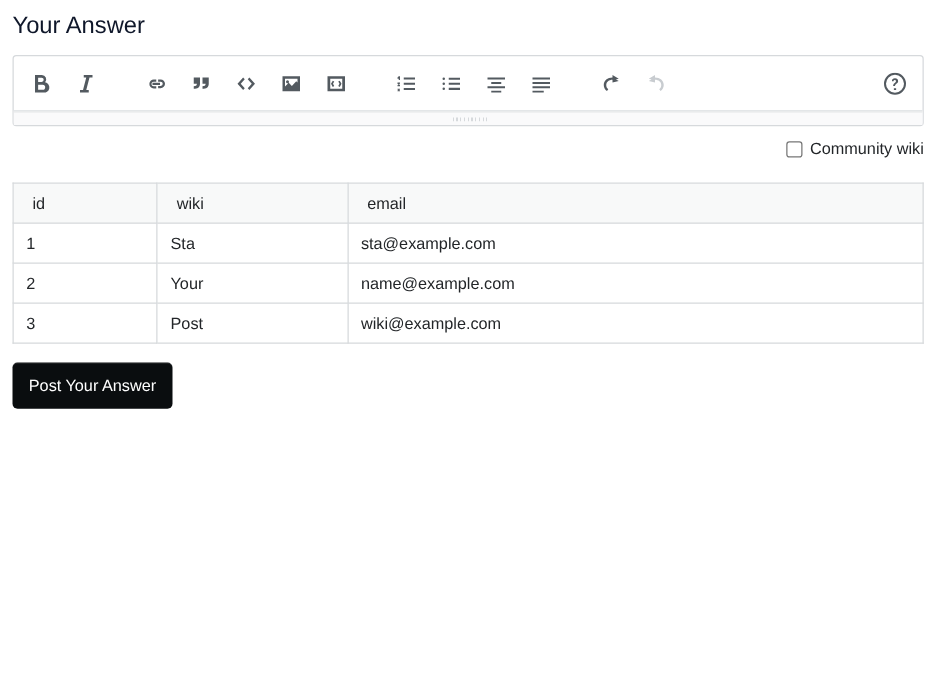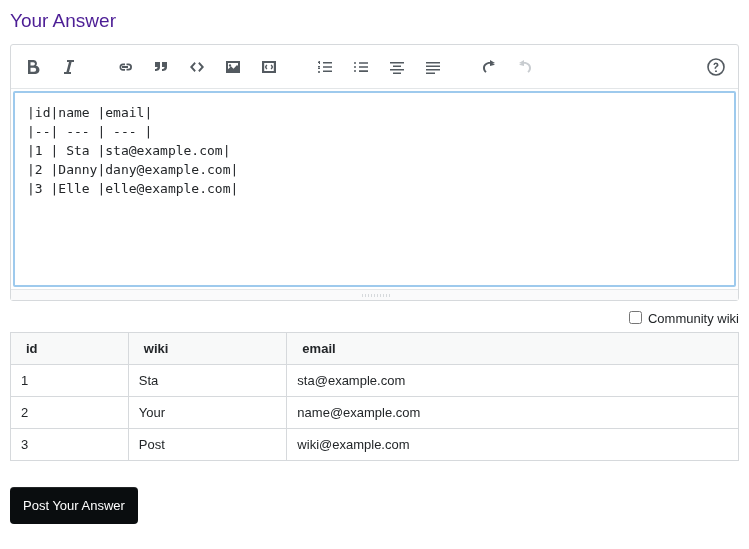--- a/index.html
+++ b/index.html
@@ -1,33 +1,33 @@
 <!DOCTYPE html>
 <html><head>
 <meta charset="utf-8">
 <style>
 * { box-sizing: border-box; margin: 0; padding: 0; }
 body { font-family: -apple-system, BlinkMacSystemFont, "Segoe UI", Helvetica, Arial, sans-serif; font-size: 13px; color: #232629; background: #fff; width: 749px; padding: 10px; }
-.heading { font-size: 19px; font-weight: 400; margin-bottom: 12px; color: #4c1d95; }
+.heading { font-size: 19px; font-weight: 400; margin-bottom: 12px; color: #0f172a; }
 .editor-box { border: 1px solid #d6d9dc; border-radius: 3px; background: #fff; }
 .toolbar { display: flex; align-items: center; height: 44px; padding: 0 8px; border-bottom: 1px solid #e3e6e8; }
 .tb-group { display: flex; align-items: center; gap: 8px; }
 .tb-sep { width: 28px; }
 .tb-btn { width: 28px; height: 28px; display: flex; align-items: center; justify-content: center; color: #535a60; border-radius: 3px; cursor: pointer; }
 .tb-btn svg { width: 18px; height: 18px; fill: currentColor; }
 .tb-btn.disabled { color: #c8ccd0; cursor: default; }
 .tb-spacer { flex: 1; }
 .editor-area { border: 2px solid #9ecaed; border-radius: 2px; margin: 2px; padding: 10px 12px; height: 196px; font-family: ui-monospace, SFMono-Regular, "SF Mono", Menlo, Consolas, monospace; font-size: 13px; line-height: 19px; white-space: pre; overflow: auto; outline: none; color: #232629; }
 .grippie { height: 11px; border-top: 1px solid #e3e6e8; background: repeating-linear-gradient(90deg, transparent 0 2px, #d6d9dc 2px 3px) center/30px 3px no-repeat #fafafb; cursor: ns-resize; }
-.cw-row { display: flex; justify-content: flex-end; align-items: flex-start; gap: 6px; margin: 10px 0 6px; font-size: 13px; color: #232629; }
+.cw-row { display: flex; justify-content: flex-end; align-items: flex-end; gap: 6px; margin: 10px 0 20px; font-size: 13px; color: #232629; }
 .cw-row input { width: 13px; height: 13px; }
 .preview-table { width: 100%; border-collapse: collapse; border: 1px solid #d6d9dc; font-size: 13px; }
 .preview-table th, .preview-table td { border: 1px solid #d6d9dc; padding: 8px 10px; text-align: left; }
-.preview-table th { background: #f8f9f9; font-weight: 700; padding-left: 15px; }
-.post-btn { margin-top: 26px; background: #0a0d0f; color: #fff; border: none; border-radius: 4px; padding: 11px 13px; font-size: 13px; cursor: pointer; box-shadow: inset 0 1px 0 rgba(255,255,255,0.1); }
+.preview-table th { background: #f8f9f9; font-weight: 400; padding-left: 15px; }
+.post-btn { margin-top: 15px; background: #0a0d0f; color: #fff; border: none; border-radius: 4px; padding: 11px 13px; font-size: 13px; cursor: pointer; box-shadow: inset 0 1px 0 rgba(255,255,255,0.1); }
 </style>
 </head>
 <body>
 
 
 
 <h2 class="heading">Your Answer</h2>
 
 <div class="editor-box">
   <div class="toolbar">
@@ -108,25 +108,20 @@
         </span>
     </div>
     <div class="tb-spacer"></div>
     <span class="tb-btn">
         <svg viewBox="0 0 18 18">
           <circle cx="9" cy="9" r="8" fill="none" stroke="currentColor" stroke-width="1.6"></circle>
           <path d="M6.5 7a2.5 2.5 0 015 0c0 1.3-1 1.7-1.8 2.3-.5.4-.7.8-.7 1.5H7.5c0-1.3.5-1.9 1.3-2.5.6-.5 1-1 1-1.3a1 1 0 00-2 0H6.5zM8.1 12.5h1.8V14H8.1v-1.5z"></path>
         </svg>
       </span>
   </div>
-  <div class="editor-area" contenteditable="true" style="">|id|name |email|
-|--| --- | --- |
-|1 | Sta |sta@example.com|
-|2 |Danny|dany@example.com|
-|3 |Elle |elle@example.com|</div>
   <div class="grippie"></div>
 </div>
 
 <div class="cw-row">
   <input type="checkbox" style="">
   <label>Community wiki</label>
 </div>
 
 <table class="preview-table">
   <thead>

